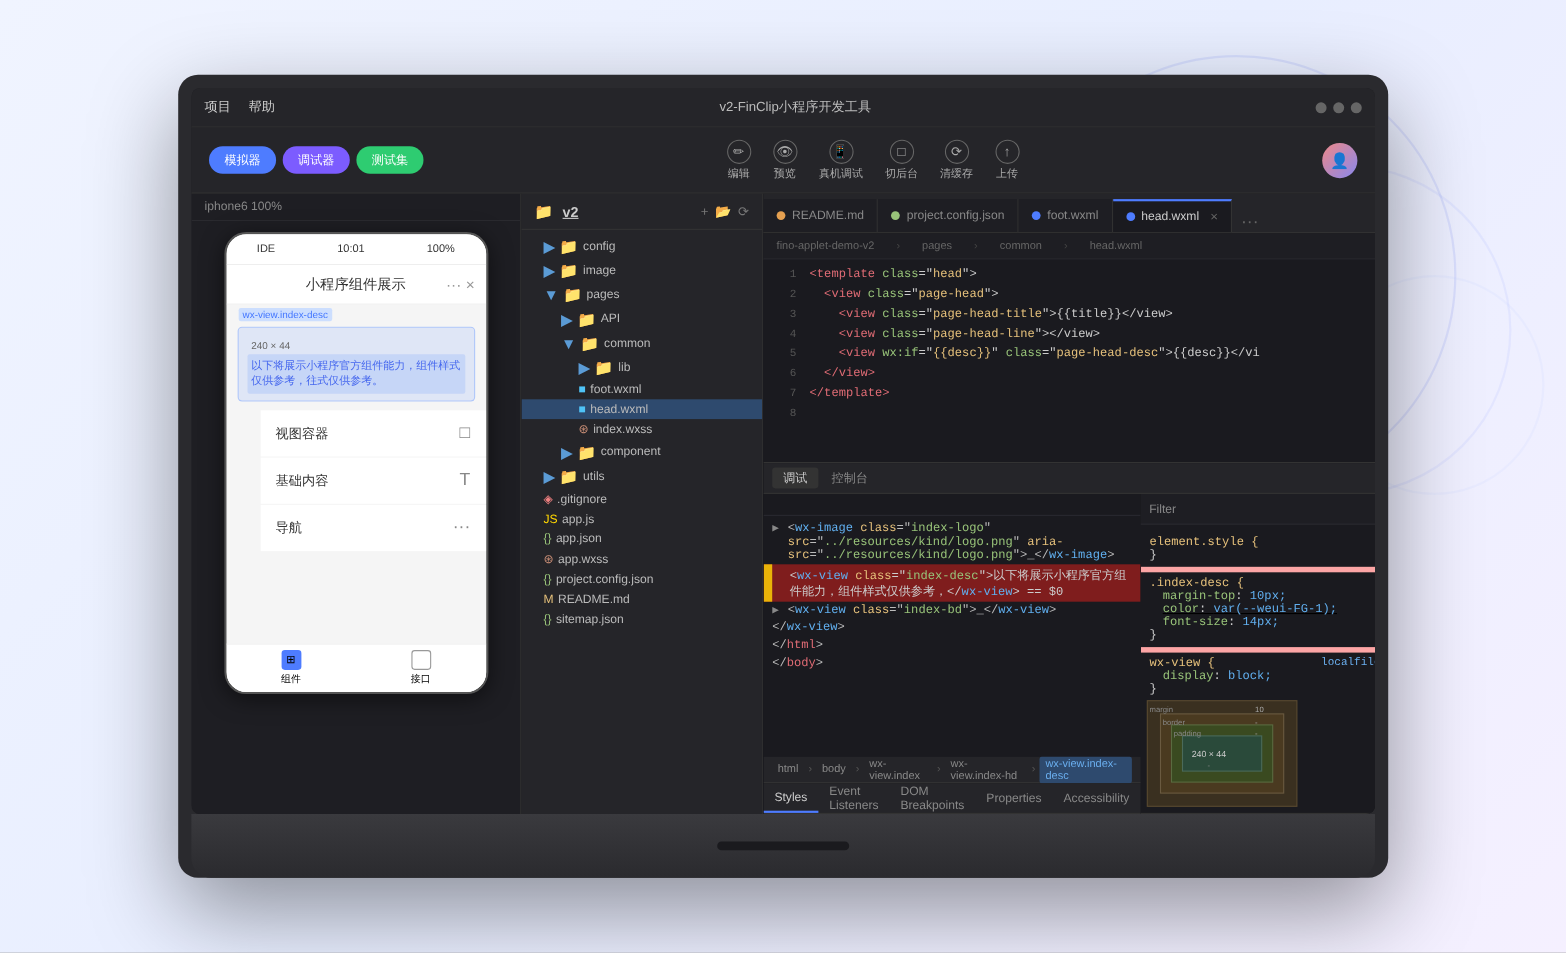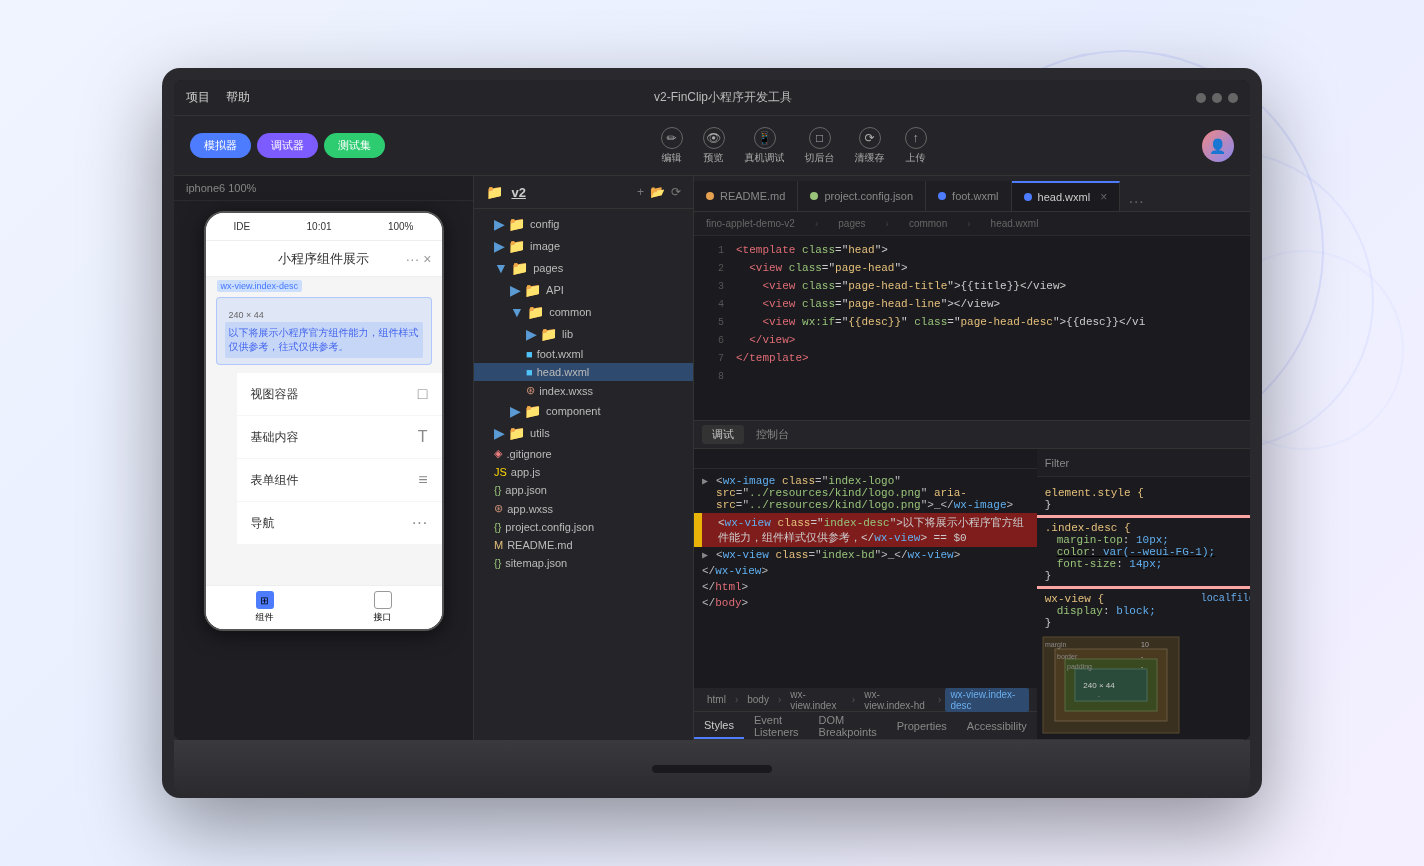--- a/index.html
+++ b/index.html
@@ -581,21 +581,21 @@
     }
     .styles-content {
       flex: 1;
       overflow-y: auto;
       padding: 6px 0;
     }
     .style-block {
       padding: 4px 8px;
       font-size: 11px;
       font-family: 'Courier New', monospace;
-      border-bottom: 3px solid #fca5a5;
+      border-bottom: 5px solid #fca5a5;
     }
     .style-selector { color: #e5c07b; }
     .style-brace { color: #ccc; }
     .style-prop { color: #98c379; }
     .style-val { color: #61afef; }
     .style-link { color: #6aaeee; font-size: 10px; float: right; }
     .styles-right {
       width: 310px;
       display: flex;
       flex-direction: column;
@@ -693,24 +693,20 @@
                   <span class="highlight-size">240 × 44</span>
                   <div class="highlight-text">以下将展示小程序官方组件能力，组件样式仅供参考，往式仅供参考。</div>
                 </div>
                 <div class="phone-menu-item">
                   <span>视图容器</span>
                   <span class="phone-menu-icon">□</span>
                 </div>
                 <div class="phone-menu-item">
                   <span>基础内容</span>
                   <span class="phone-menu-icon">T</span>
-                </div>
-                <div class="phone-menu-item">
-                  <span>表单组件</span>
-                  <span class="phone-menu-icon">≡</span>
                 </div>
                 <div class="phone-menu-item">
                   <span>导航</span>
                   <span class="phone-menu-icon">···</span>
                 </div>
                 <div style="flex:1;"></div>
                 <div class="phone-bottom-nav">
                   <div class="nav-item">
                     <div class="nav-icon" style="background:#4e7cff;">⊞</div>
                     <span>组件</span>

